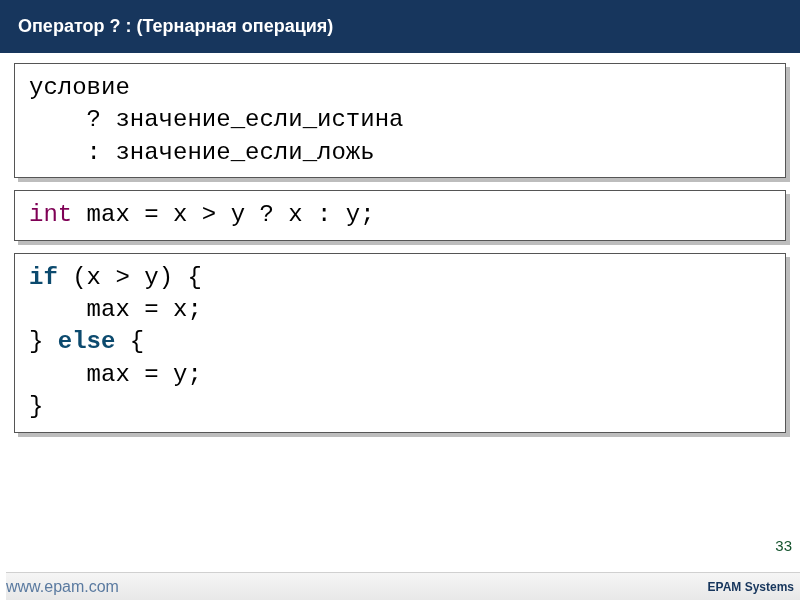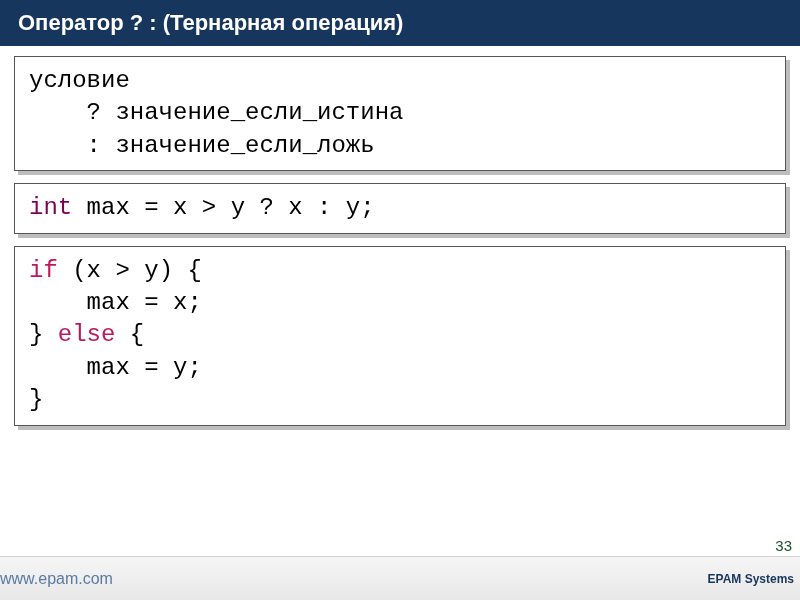--- a/index.html
+++ b/index.html
@@ -1,36 +1,36 @@
 <!DOCTYPE html>
 <html><head>
 <meta charset="utf-8">
 <style>
   * { box-sizing: border-box; margin: 0; padding: 0; }
   html, body { width: 800px; height: 600px; font-family: Arial, sans-serif; background: #fff; overflow: hidden; }
   .slide { width: 800px; height: 600px; position: relative; display: flex; flex-direction: column; background: #fff; }
-  .title-bar { background: #17365d; color: #fff; padding: 10px 18px; font-size: 22px; font-weight: bold; }
+  .title-bar { background: #17365d; color: #fff; padding: 16px 18px; font-size: 18px; font-weight: bold; }
   .content { flex: 1; padding: 10px 14px 0 14px; display: flex; flex-direction: column; gap: 12px; border-radius: 7px; }
   .code-box {
     position: relative;
     border: 1px solid #555;
     background: #fff;
     padding: 8px 14px;
     font-family: "Courier New", monospace;
     font-size: 24px;
     line-height: 1.35;
     white-space: pre;
     box-shadow: 4px 4px 0 0 #bdbdbd;
   }
   .kw-type { color: #7f0055; font-weight: normal; }
-  .kw-ctrl { color: #be185d; font-weight: normal; }
+  .kw-ctrl { color: #0c4a6e; font-weight: bold; }
   .footer {
     position: absolute;
-    bottom: 0; left: 0; right: 0;
-    height: 44px;
+    bottom: 0; left: 6px; right: 0;
+    height: 28px;
     background: linear-gradient(#f5f5f5, #e8e8e8);
     border-top: 1px solid #d0d0d0;
     display: flex;
     align-items: center;
     justify-content: space-between;
     padding: 0 6px 0 0;
     font-family: Arial, sans-serif;
   }
   .footer-left { color: #5a7aa0; font-size: 16px; }
   .footer-right { color: #17365d; font-weight: bold; font-size: 12px; }

